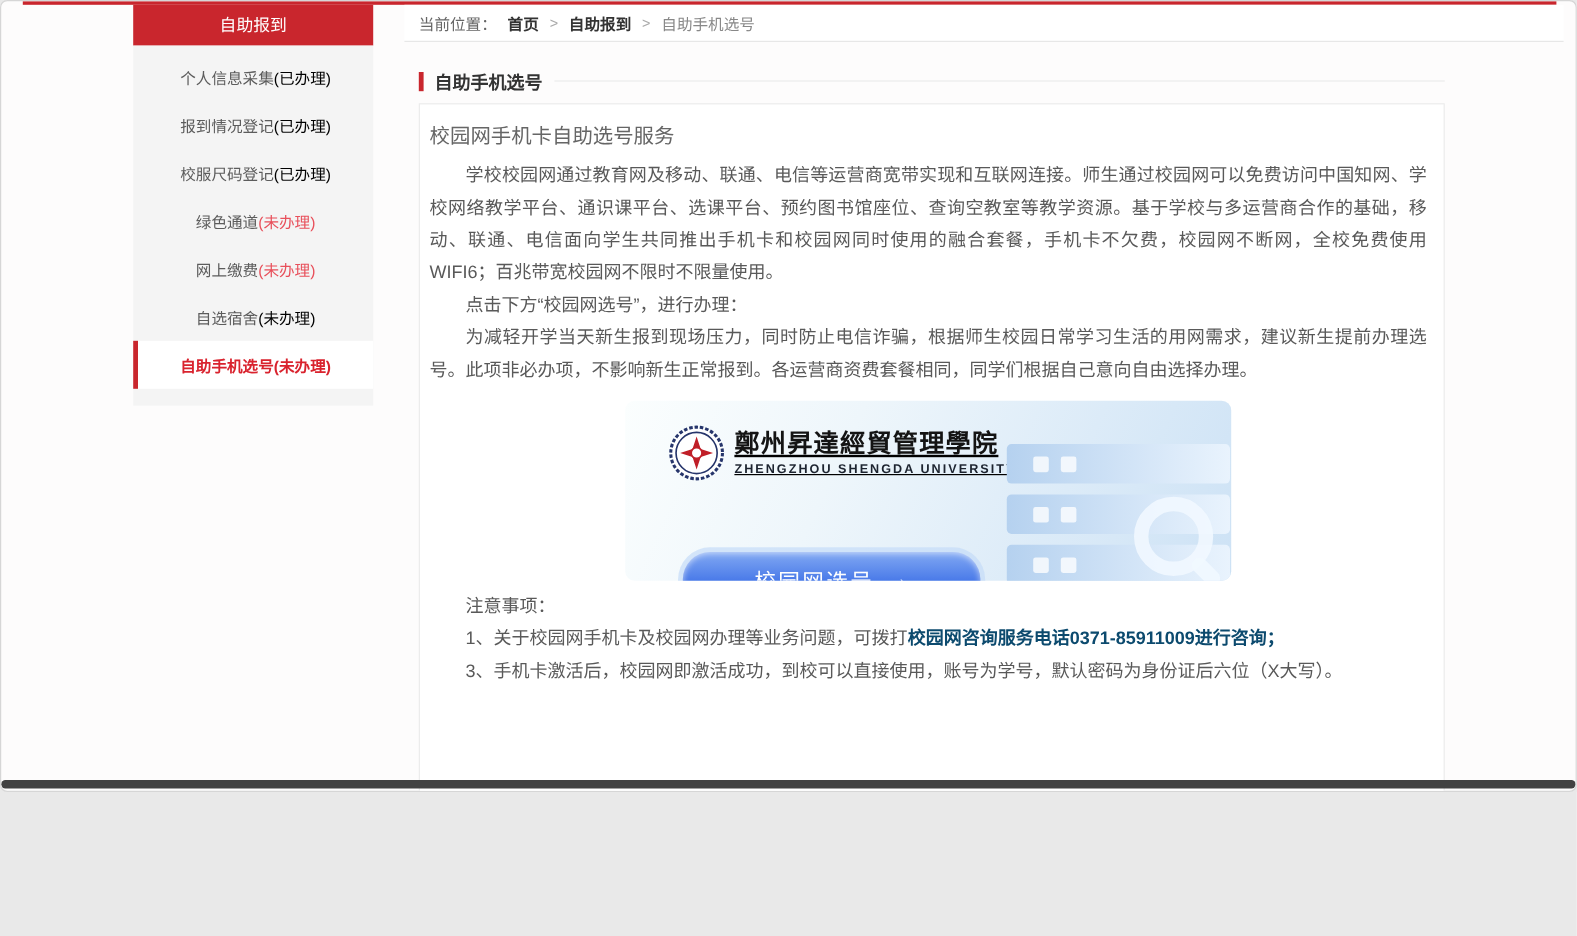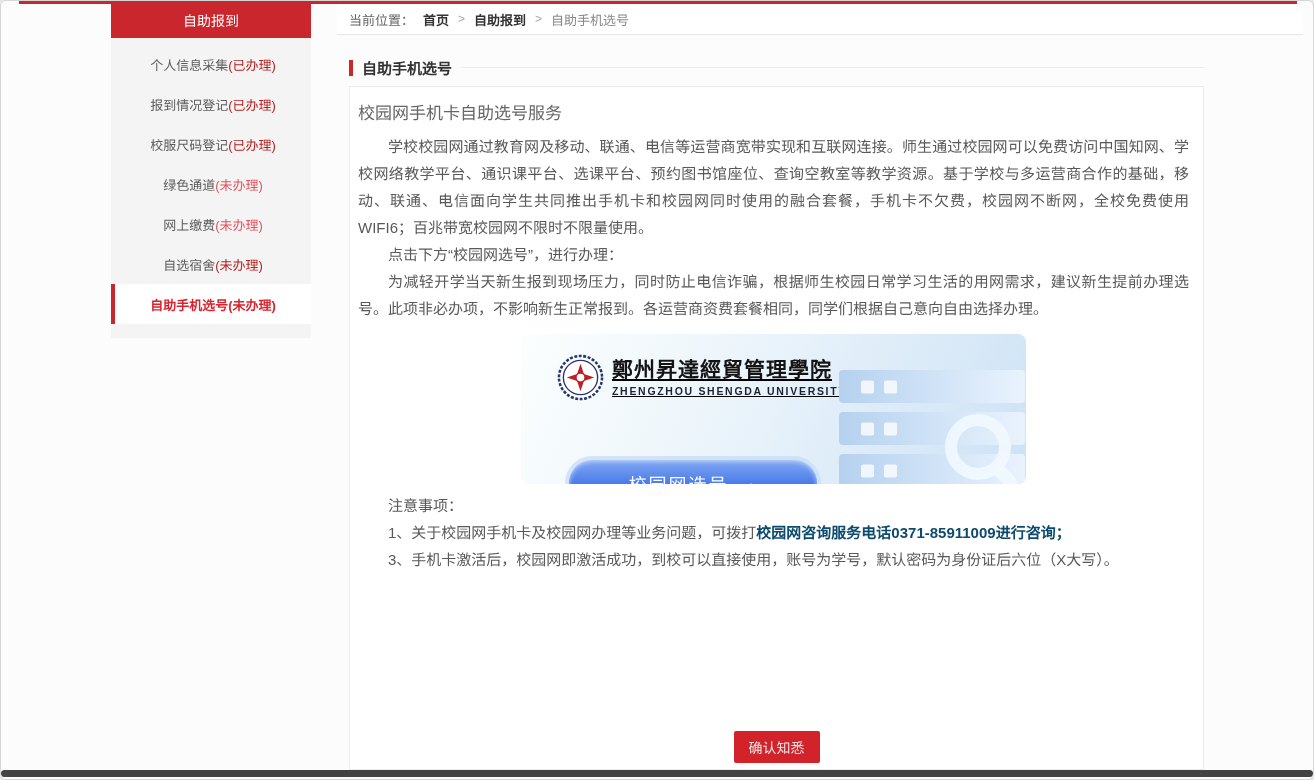--- a/index.html
+++ b/index.html
@@ -1,37 +1,37 @@
 <!DOCTYPE html>
 <html lang="zh-CN"><head>
 <meta charset="utf-8">
 <style>
   * { margin:0; padding:0; box-sizing:border-box; }
   html,body { background:#e9e9e9; }
   body { font-family:"Liberation Sans","DejaVu Sans",sans-serif; }
 
   .viewport {
-    position:relative; width:1314px; height:780px; margin:0 auto;
+    position:relative; width:1314px; height:660px; margin:0 auto;
     background:#fdfcfc; border:1px solid #d6d6d6; border-radius:6px;
     overflow:hidden;
   }
   .top-strip { position:absolute; left:18px; right:16px; top:0; height:3px; background:#c9262d; }
 
   
   .sidebar { position:absolute; left:110px; top:3px; width:200px; }
   .sidebar-header {
     height:34px; line-height:34px; text-align:center;
     background:#c9262d; color:#fff; font-size:14px;
   }
   .sidebar-menu { background:#f4f4f4; padding:6px 0 14px; }
   .menu-item {
     height:40px; display:flex; align-items:center; justify-content:center;
     font-size:13px; color:#5c5c5c; cursor:pointer; border-left:4px solid transparent;
   }
-  .menu-item .status { color:#b91c1c; }
+  .menu-item .status { color:#000000; }
   .menu-item .status-pending { color:#e8505b; }
   .menu-item.active { background:#fff; border-left-color:#c9262d; font-weight:bold; }
   .menu-item.active .label, .menu-item.active .status { color:#d9232e; }
 
   
   .main { position:absolute; left:336px; top:3px; width:966px; }
   .breadcrumb {
     height:31px; display:flex; align-items:center; gap:9px;
     padding-left:12px; border-bottom:1px solid #e7e7e7; background:#fff;
     font-size:13px; color:#666;

